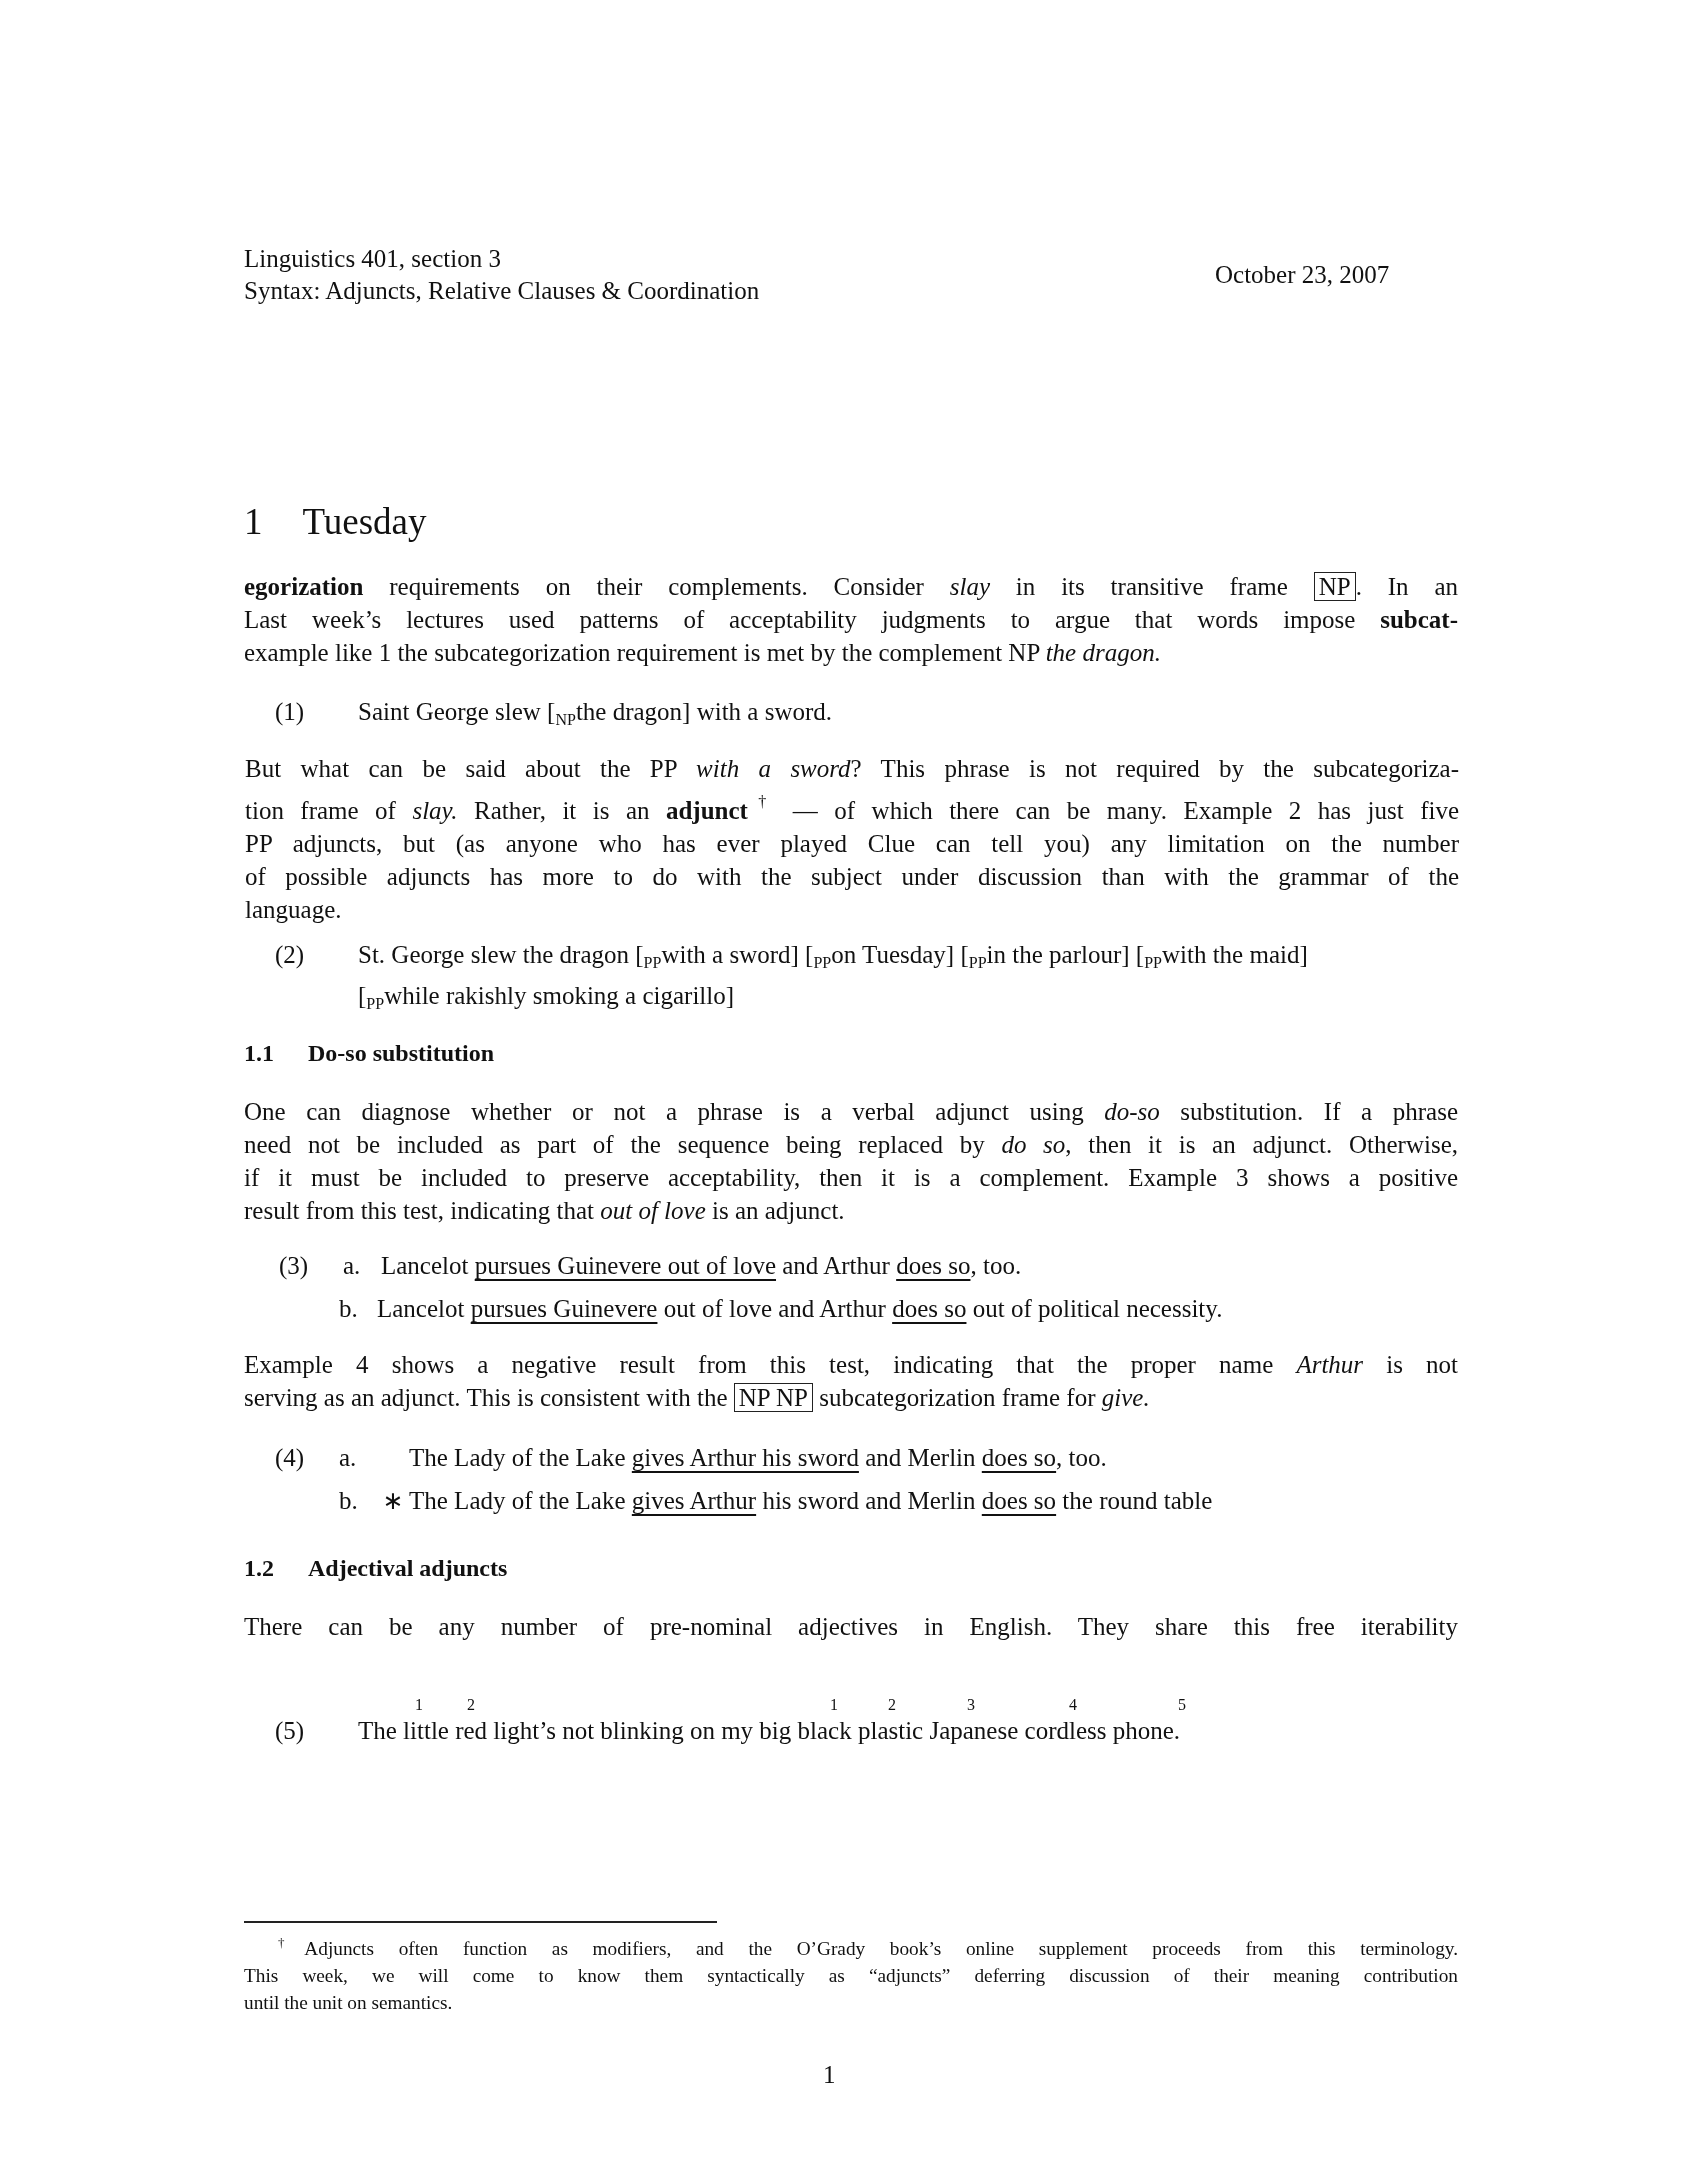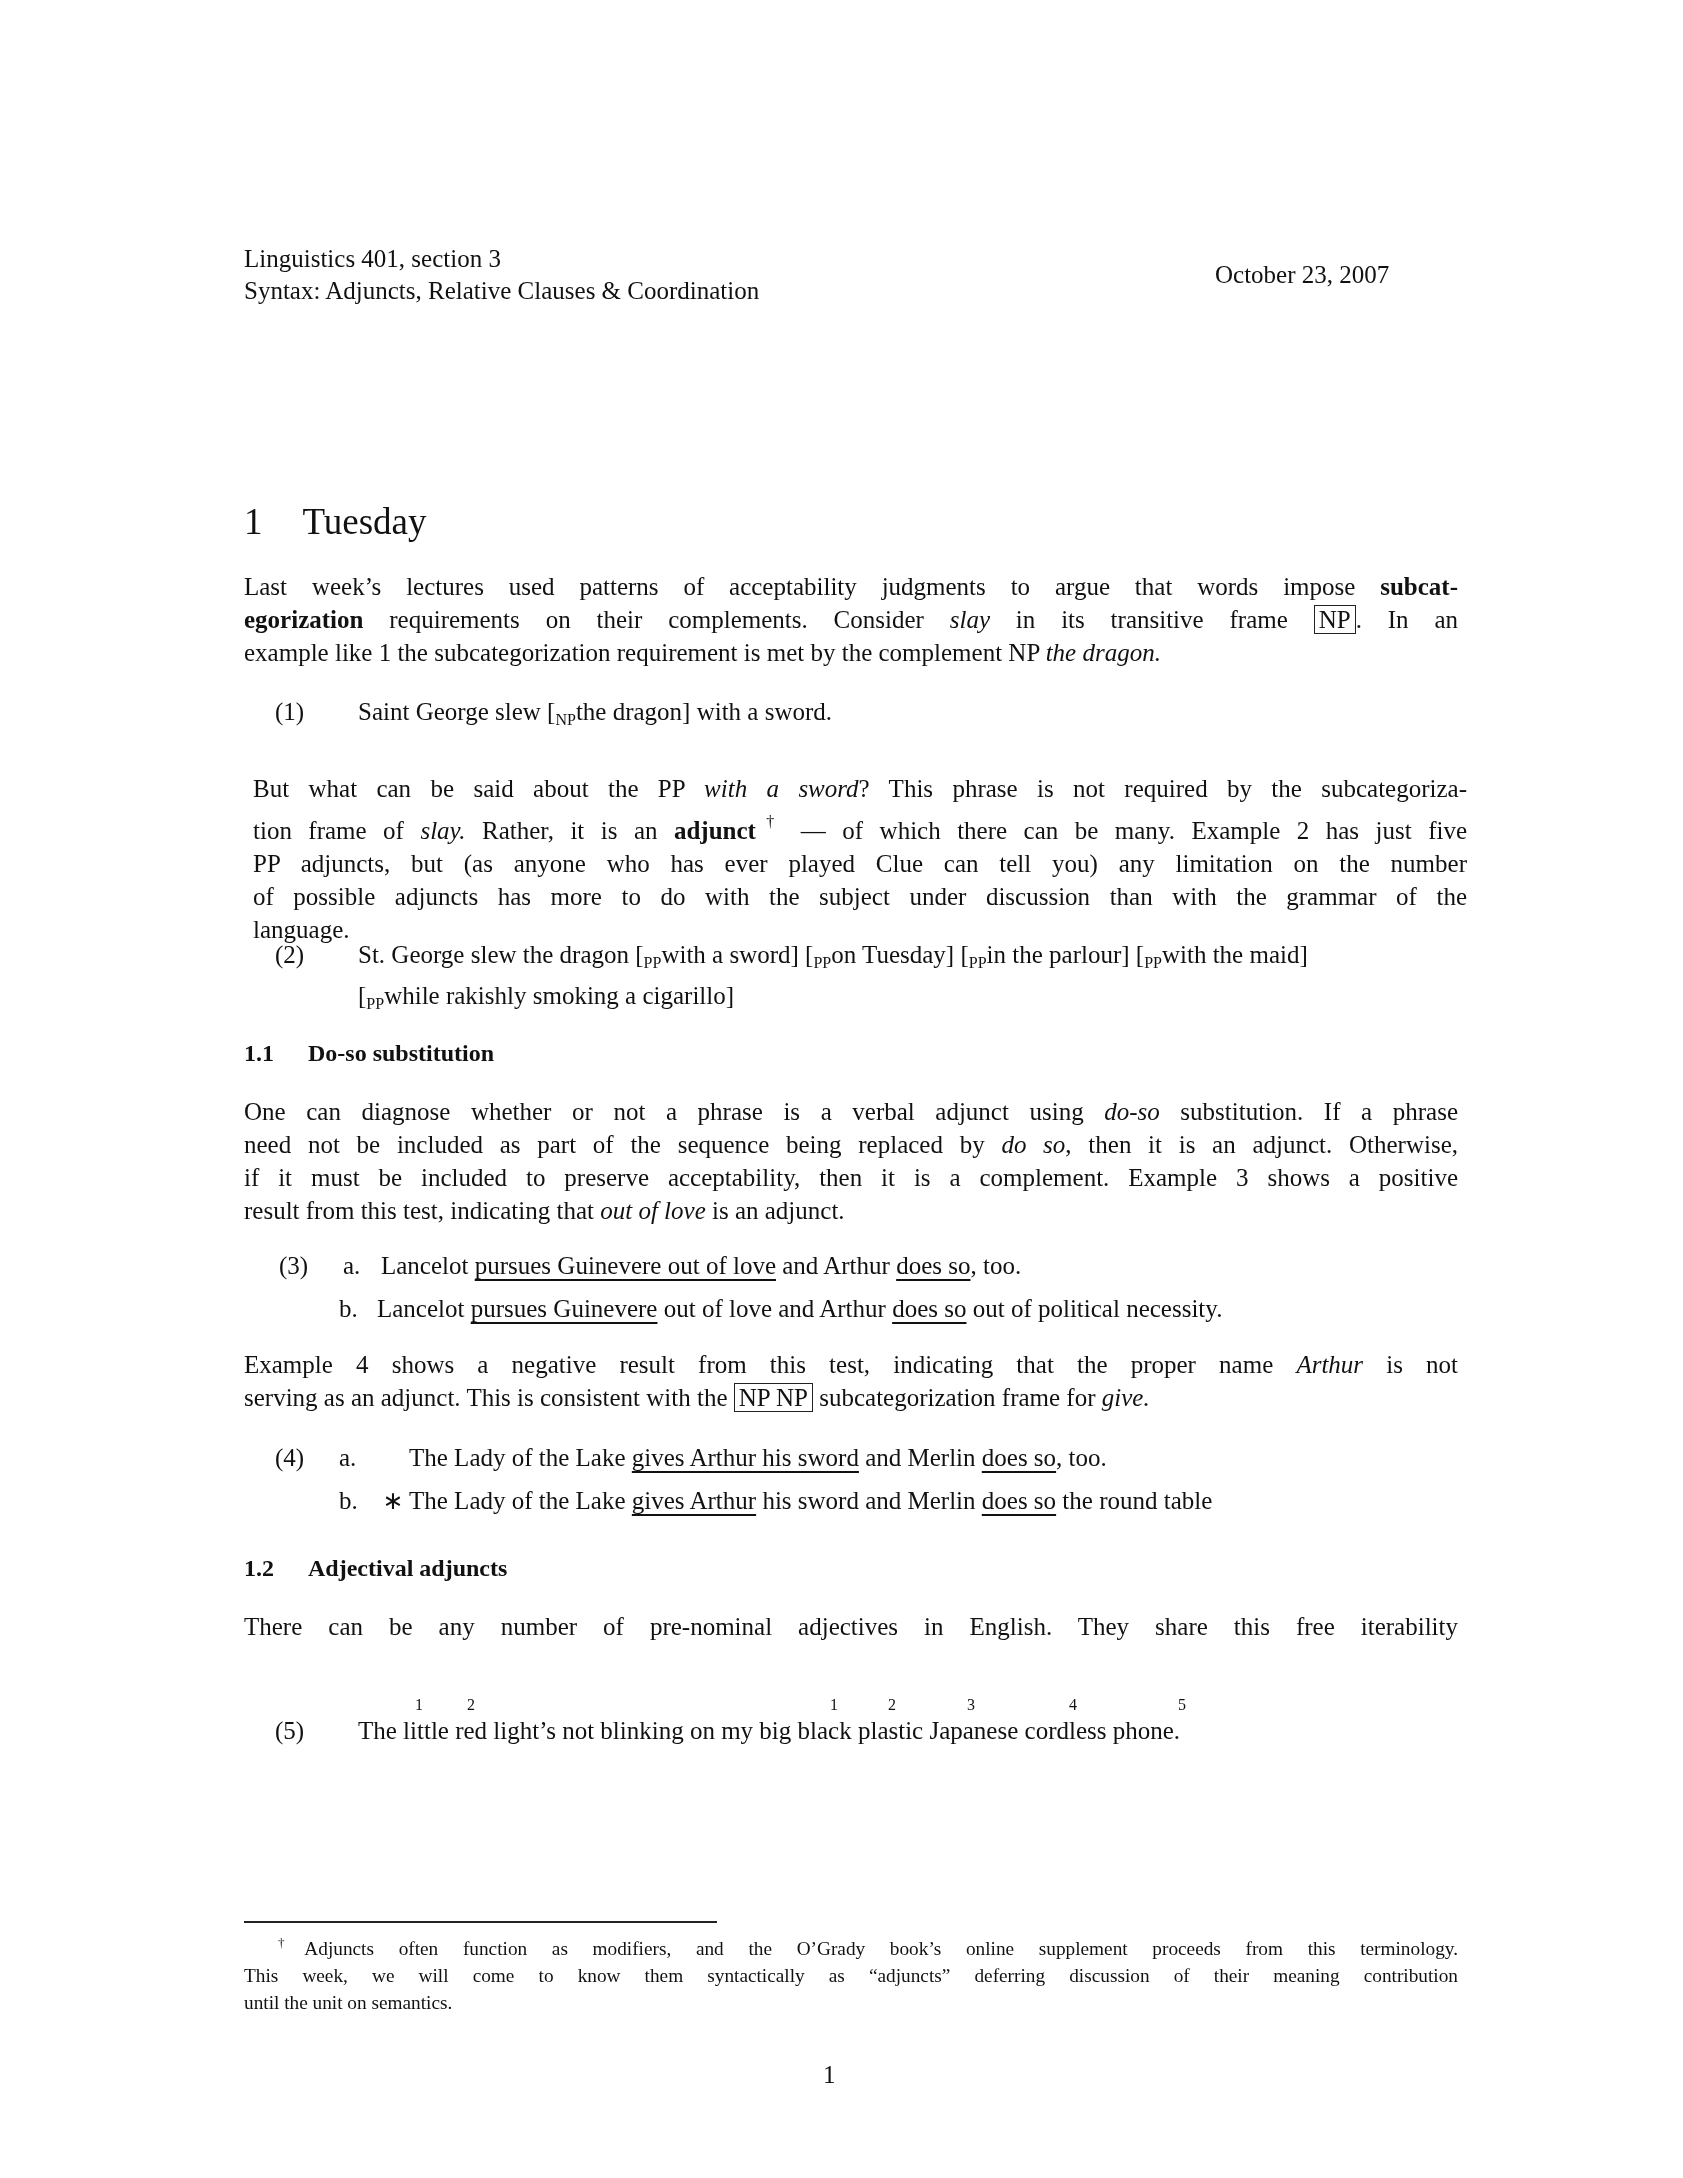--- a/index.html
+++ b/index.html
@@ -26,30 +26,30 @@
 
 <div class="abs txt" style="left:244px; top:242px;">Linguistics 401, section 3</div>
 <div class="abs txt" style="left:244px; top:274px;">Syntax: Adjuncts, Relative Clauses &amp; Coordination</div>
 <div class="abs txt" style="left:1215px; top:258px;">October 23, 2007</div>
 
 <div class="abs h1" style="left:244px; top:500px;">
   <span>1</span><span style="display:inline-block;width:40px"></span><span>Tuesday</span>
 </div>
 
 <div class="abs txt" style="left:244px; top:570px;">
+  <div class="just"><b>egorization</b><span> requirements on their complements. Consider </span><i>slay</i><span> in its transitive frame </span><span class="box">NP</span><span>. In an</span></div>
   <div class="just"><span>Last week’s lectures used patterns of acceptability judgments to argue that words impose </span><b>subcat-</b></div>
-  <div class="just"><b>egorization</b><span> requirements on their complements. Consider </span><i>slay</i><span> in its transitive frame </span><span class="box">NP</span><span>. In an</span></div>
   <div><span>example like 1 the subcategorization requirement is met by the complement NP </span><i>the dragon.</i></div>
 </div>
 
 <div class="abs txt" style="left:275px; top:695px;">
   <span class="num">(1)</span><span>Saint George slew [</span><span class="sub">NP</span><span>the dragon] with a sword.</span>
 </div>
 
-<div class="abs txt" style="left:253px; top:752px;margin-top:20px;">
+<div class="abs txt" style="left:245px; top:752px;">
   <div class="just"><span>But what can be said about the PP </span><i>with a sword</i><span>? This phrase is not required by the subcategoriza-</span></div>
   <div class="just"><span>tion frame of </span><i>slay.</i><span> Rather, it is an </span><b>adjunct</b><span class="sup">†</span><span> — of which there can be many. Example 2 has just five</span></div>
   <div class="just">PP adjuncts, but (as anyone who has ever played Clue can tell you) any limitation on the number</div>
   <div class="just">of possible adjuncts has more to do with the subject under discussion than with the grammar of the</div>
   <div>language.</div>
 </div>
 
 <div class="abs txt" style="left:275px; top:938px;">
   <div><span class="num">(2)</span><span>St. George slew the dragon [</span><span class="sub">PP</span><span>with a sword] [</span><span class="sub">PP</span><span>on Tuesday] [</span><span class="sub">PP</span><span>in the parlour] [</span><span class="sub">PP</span><span>with the maid]</span></div>
   <div><span class="num"></span><span>[</span><span class="sub">PP</span><span>while rakishly smoking a cigarillo]</span></div>

